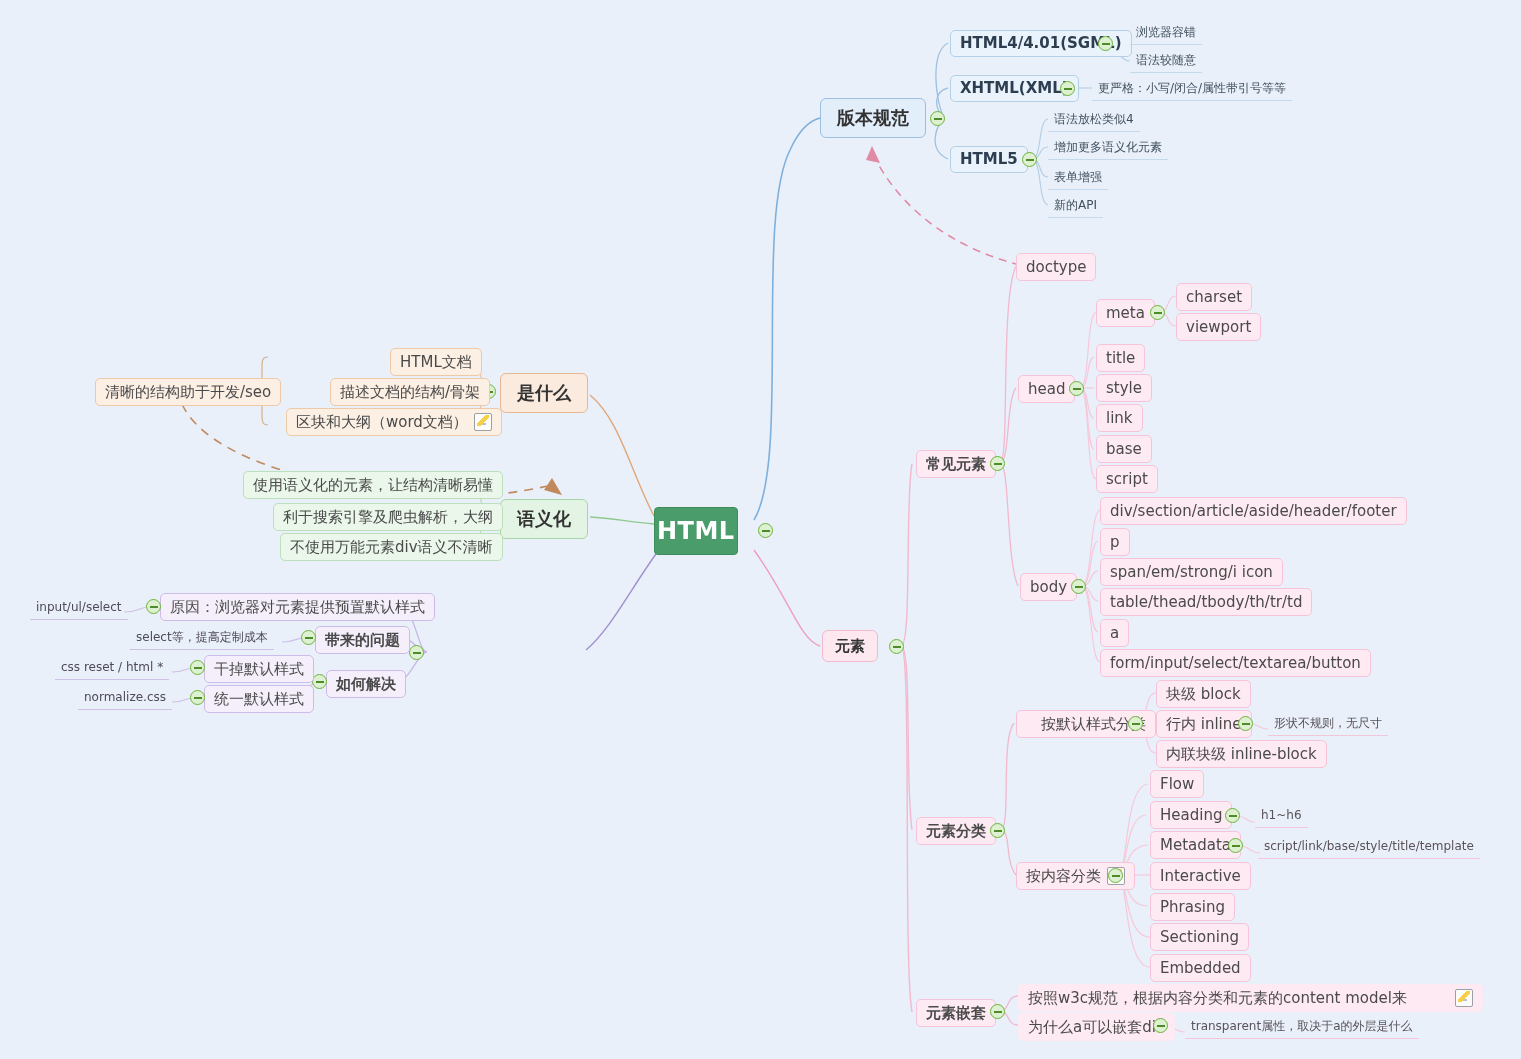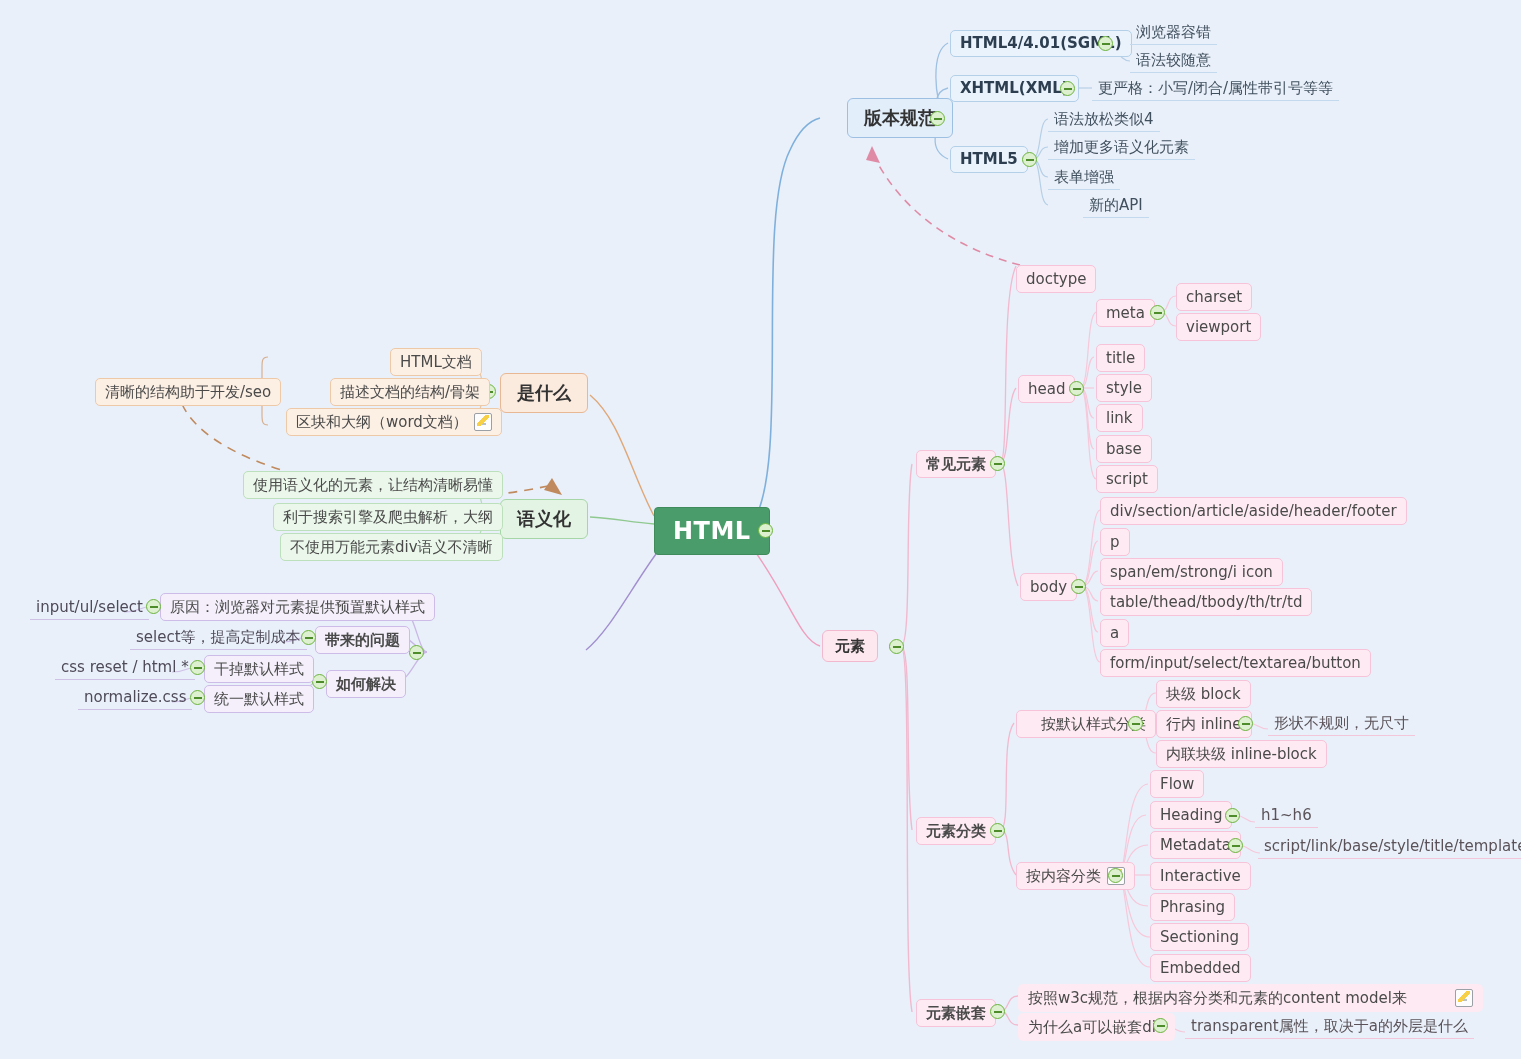--- a/index.html
+++ b/index.html
@@ -35,21 +35,21 @@
   }
   .node .txt { display: inline-block; }
 
   
   .root {
     background: #4a9d6a;
     border: 1px solid #3f8b5c;
     color: #ffffff;
     font-size: 24px;
     font-weight: bold;
-    padding: 0 18px;
+    padding: 0 2px;
     height: 48px;
     border-radius: 4px;
     letter-spacing: 0.5px;
   }
 
   
   .b-blue   { background:#e3eefb; border:1px solid #9dc0e2; color:#333; }
   .b-orange { background:#fbeade; border:1px solid #e8b894; color:#333; }
   .b-green  { background:#e4f4e4; border:1px solid #a6d6a6; color:#333; }
   .b-purple { background:#f0ebf8; border:1px solid #bfaede; color:#333; }
@@ -68,21 +68,21 @@
   .n-green2 { background:#eaf7ea; border:1px solid #bbe0bb; color:#4a4a4a; }
   .n-purple2{ background:#f4effa; border:1px solid #cdbce8; color:#4a4a4a; }
 
   .lvl2 { font-size: 15px; height: 28px; padding: 0 9px; border-radius: 5px; }
   .lvl2.bold { font-weight: bold; font-size: 15px; }
 
   
   .leaf {
     position: absolute;
     white-space: nowrap;
-    font-size: 15px;
+    font-size: 12px;
     color: #555;
     padding: 0 6px 3px 6px;
     line-height: 18px;
   }
   .leaf.blue   { border-bottom: 1px solid #c3d9ee; color:#41505e; }
   .leaf.pink   { border-bottom: 1px solid #f3c6d9; color:#5a5258; }
   .leaf.purple { border-bottom: 1px solid #cfc0e6; color:#4f4a58; }
 
   
   .toggle {
@@ -241,21 +241,21 @@
     <path d="M1000 1011 C 1010 1011, 1006 1025, 1018 1025" fill="none" stroke="#f2b8ce" stroke-width="1.3"></path>
 
     <path d="M1163 1025 C 1173 1025, 1175 1032, 1185 1032" fill="none" stroke="#f6c8da" stroke-width="1.2"></path>
   </svg>
 
   <div class="node root" style="left:654px; top:507px;">
     <span class="txt">HTML</span>
   </div>
   <div class="toggle" style="left:758px; top:523px;"></div>
 
-  <div class="node lvl1 b-blue" style="left:820px; top:98px;margin-left:27px;">
+  <div class="node lvl1 b-blue" style="left:820px; top:98px;">
     <span class="txt">版本规范</span>
   </div>
   <div class="toggle" style="left:930px; top:111px;"></div>
 
   <div class="node lvl2 bold n-blue2" style="left:950px; top:30px; height:27px; font-size:15px;">
     <span class="txt">HTML4/4.01(SGML)</span>
   </div>
   <div class="toggle" style="left:1098px; top:36px;"></div>
   <div class="leaf blue" style="left:1130px; top:23px;">浏览器容错</div>
   <div class="leaf blue" style="left:1130px; top:51px;">语法较随意</div>
@@ -266,21 +266,21 @@
   <div class="toggle" style="left:1060px; top:81px;"></div>
   <div class="leaf blue" style="left:1092px; top:79px;">更严格：小写/闭合/属性带引号等等</div>
 
   <div class="node lvl2 bold n-blue2" style="left:950px; top:146px; height:27px; font-size:15px;">
     <span class="txt">HTML5</span>
   </div>
   <div class="toggle" style="left:1022px; top:152px;"></div>
   <div class="leaf blue" style="left:1048px; top:110px;">语法放松类似4</div>
   <div class="leaf blue" style="left:1048px; top:138px;">增加更多语义化元素</div>
   <div class="leaf blue" style="left:1048px; top:168px;">表单增强</div>
-  <div class="leaf blue" style="left:1048px; top:196px;margin-left:35px;">新的API</div>
+  <div class="leaf blue" style="left:1048px; top:196px;">新的API</div>
 
   <div class="node lvl1 b-orange" style="left:500px; top:373px;">
     <span class="txt">是什么</span>
   </div>
   <div class="toggle" style="left:481px; top:384px;"></div>
 
   <div class="node lvl2 n-orange2" style="left:390px; top:348px;">
     <span class="txt">HTML文档</span>
   </div>
   <div class="node lvl2 n-orange2" style="left:330px; top:378px;">
@@ -344,21 +344,21 @@
   <div class="node lvl1 small b-pink" style="left:822px; top:630px;">
     <span class="txt">元素</span>
   </div>
   <div class="toggle" style="left:889px; top:639px;"></div>
 
   <div class="node lvl2 bold n-pink2" style="left:916px; top:450px;">
     <span class="txt">常见元素</span>
   </div>
   <div class="toggle" style="left:990px; top:456px;"></div>
 
-  <div class="node lvl2 n-pink2" style="left:1016px; top:265px;">
+  <div class="node lvl2 n-pink2" style="left:1016px; top:253px;">
     <span class="txt">doctype</span>
   </div>
 
   <div class="node lvl2 n-pink2" style="left:1018px; top:375px;">
     <span class="txt">head</span>
   </div>
   <div class="toggle" style="left:1069px; top:381px;"></div>
 
   <div class="node lvl2 n-pink2" style="left:1096px; top:299px;">
     <span class="txt">meta</span>

